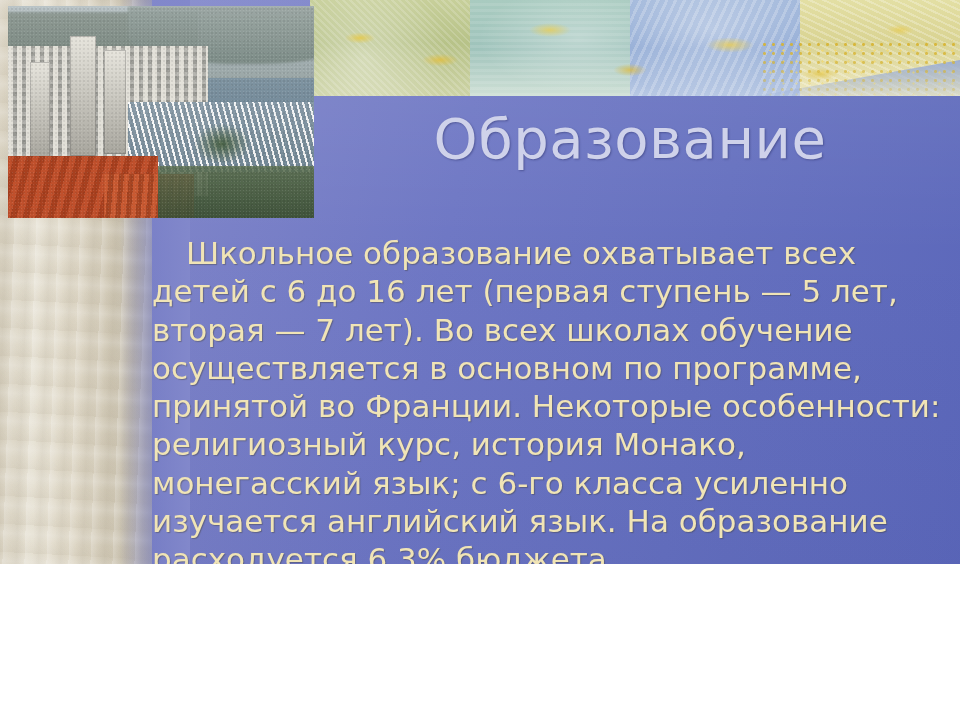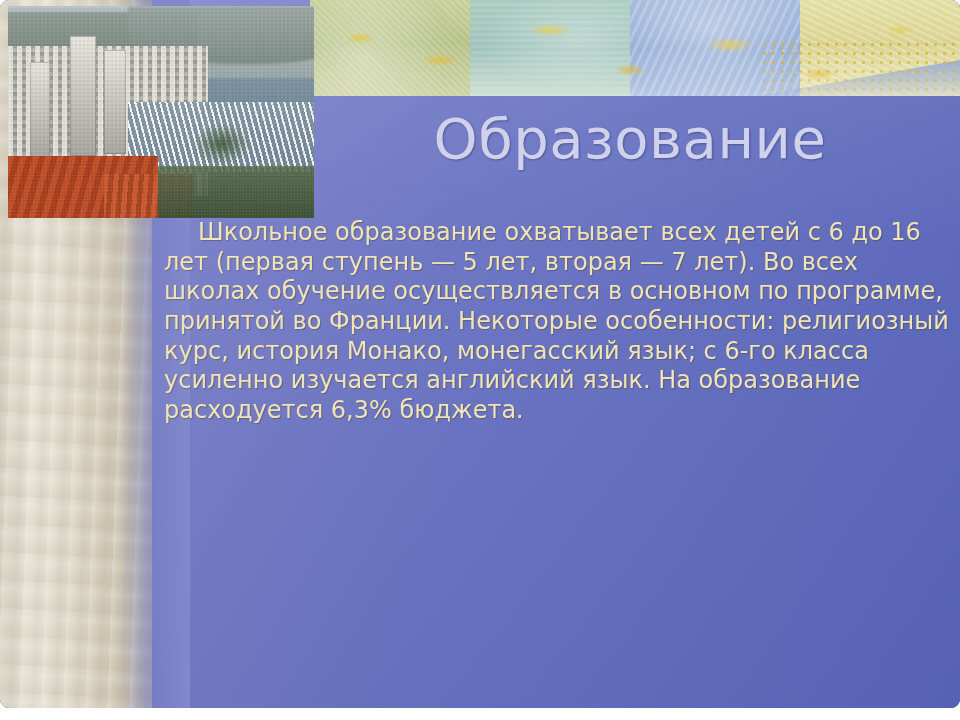--- a/index.html
+++ b/index.html
@@ -3,25 +3,24 @@
 <meta charset="utf-8">
 <style>
   html, body {
     margin: 0;
     padding: 0;
     background: #ffffff;
   }
   #slide {
     position: relative;
     width: 960px;
-    height: 708px;
+    height: 564px;
     overflow: hidden;
     font-family: "DejaVu Sans", sans-serif;
     background: #0c4a6e;
-    border-radius: 9px;
   }
 
   
   .bg-main {
     position: absolute;
     left: 0; top: 0;
     width: 960px; height: 720px;
     background: linear-gradient(100deg, #8f93cf 0%, #7d83c8 18%, #6e77c4 45%, #6570bf 70%, #5b67ba 100%);
   }
   
@@ -239,29 +238,28 @@
     line-height: 1.05;
     color: #cfd2ea;
     text-align: center;
     letter-spacing: .5px;
     text-shadow: 1px 1px 2px rgba(40,45,100,.45);
   }
 
   
   .body-text {
     position: absolute;
-    left: 152px; top: 218px;
+    left: 152px; top: 234px;
     width: 790px;
-    font-size: 24px;
+    font-size: 31px;
     line-height: 1.235;
     color: #f0e4b6;
     text-indent: 34px;
     text-align: left;
     text-shadow: 1px 1px 1px rgba(60,55,30,.35);
-    margin-left: 12px;
   }
 </style>
 </head>
 <body>
 
 <div id="slide">
 
   <div class="bg-main"></div>
   <div class="bg-wash"></div>
 

